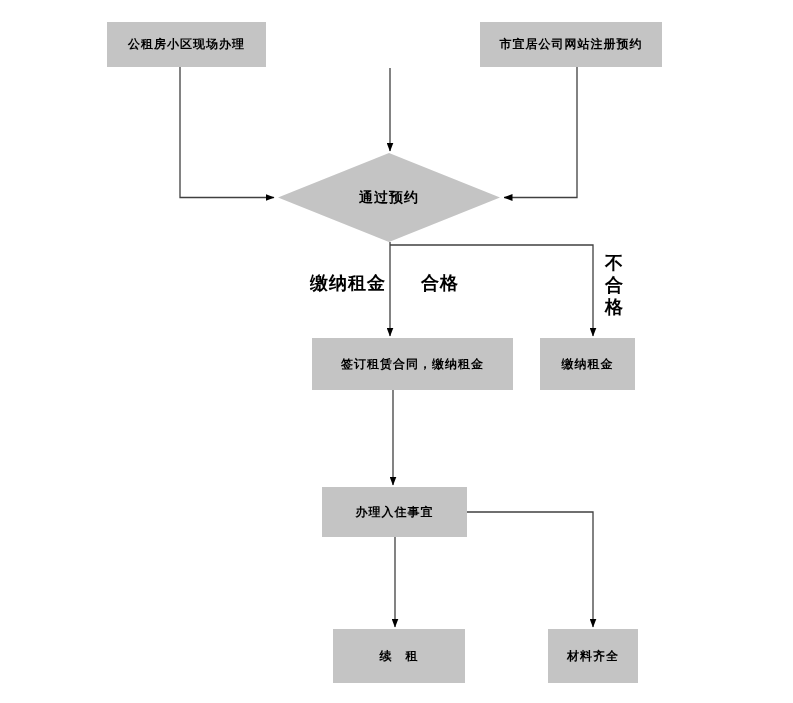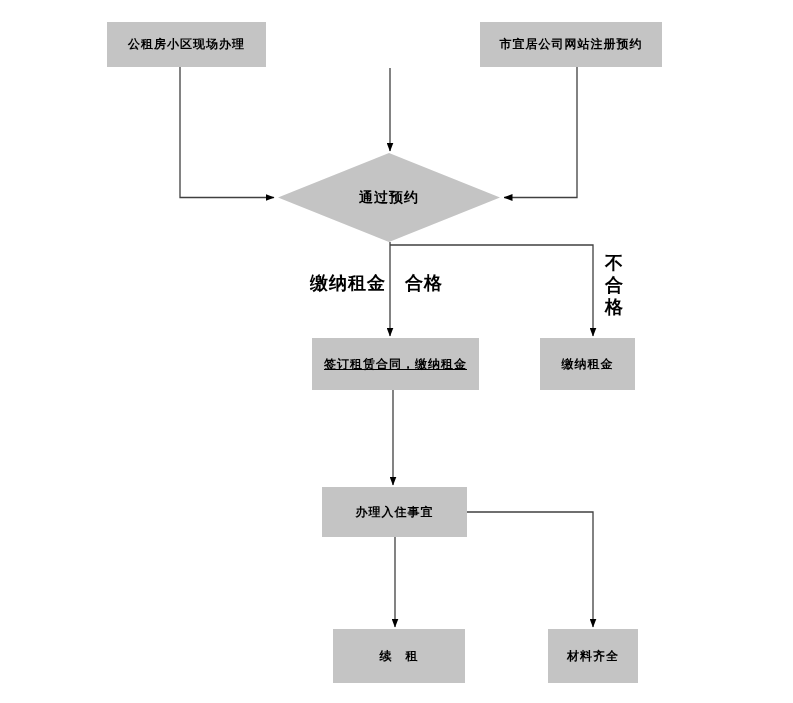--- a/index.html
+++ b/index.html
@@ -93,25 +93,25 @@
 
   <div class="node" style="left:107px; top:22px; width:159px; height:45px;">公租房小区现场办理</div>
 
 
   <div class="node" style="left:480px; top:22px; width:182px; height:45px;">市宜居公司网站注册预约</div>
 
   <div class="diamond" style="left:278px; top:153px; width:222px; height:89px;">通过预约</div>
 
   <div class="edge-label" style="left:310px; top:271px;">缴纳租金</div>
 
-  <div class="edge-label" style="left:405px; top:271px;">合格</div>
+  <div class="edge-label" style="left:421px; top:271px;">合格</div>
 
   <div class="edge-label vertical" style="left:605px; top:252px;">不合格</div>
 
-  <div class="node" style="left:312px; top:338px; width:167px; height:52px;text-decoration:underline;">签订租赁合同，缴纳租金</div>
+  <div class="node" style="left:312px; top:338px; width:201px; height:52px;">签订租赁合同，缴纳租金</div>
 
   <div class="node" style="left:540px; top:338px; width:95px; height:52px;">缴纳租金</div>
 
   <div class="node" style="left:333px; top:629px; width:132px; height:54px;">续　租</div>
 
   <div class="node" style="left:322px; top:487px; width:145px; height:50px;">办理入住事宜</div>
 
   <div class="node" style="left:548px; top:629px; width:90px; height:54px;">材料齐全</div>
 
 </div>

